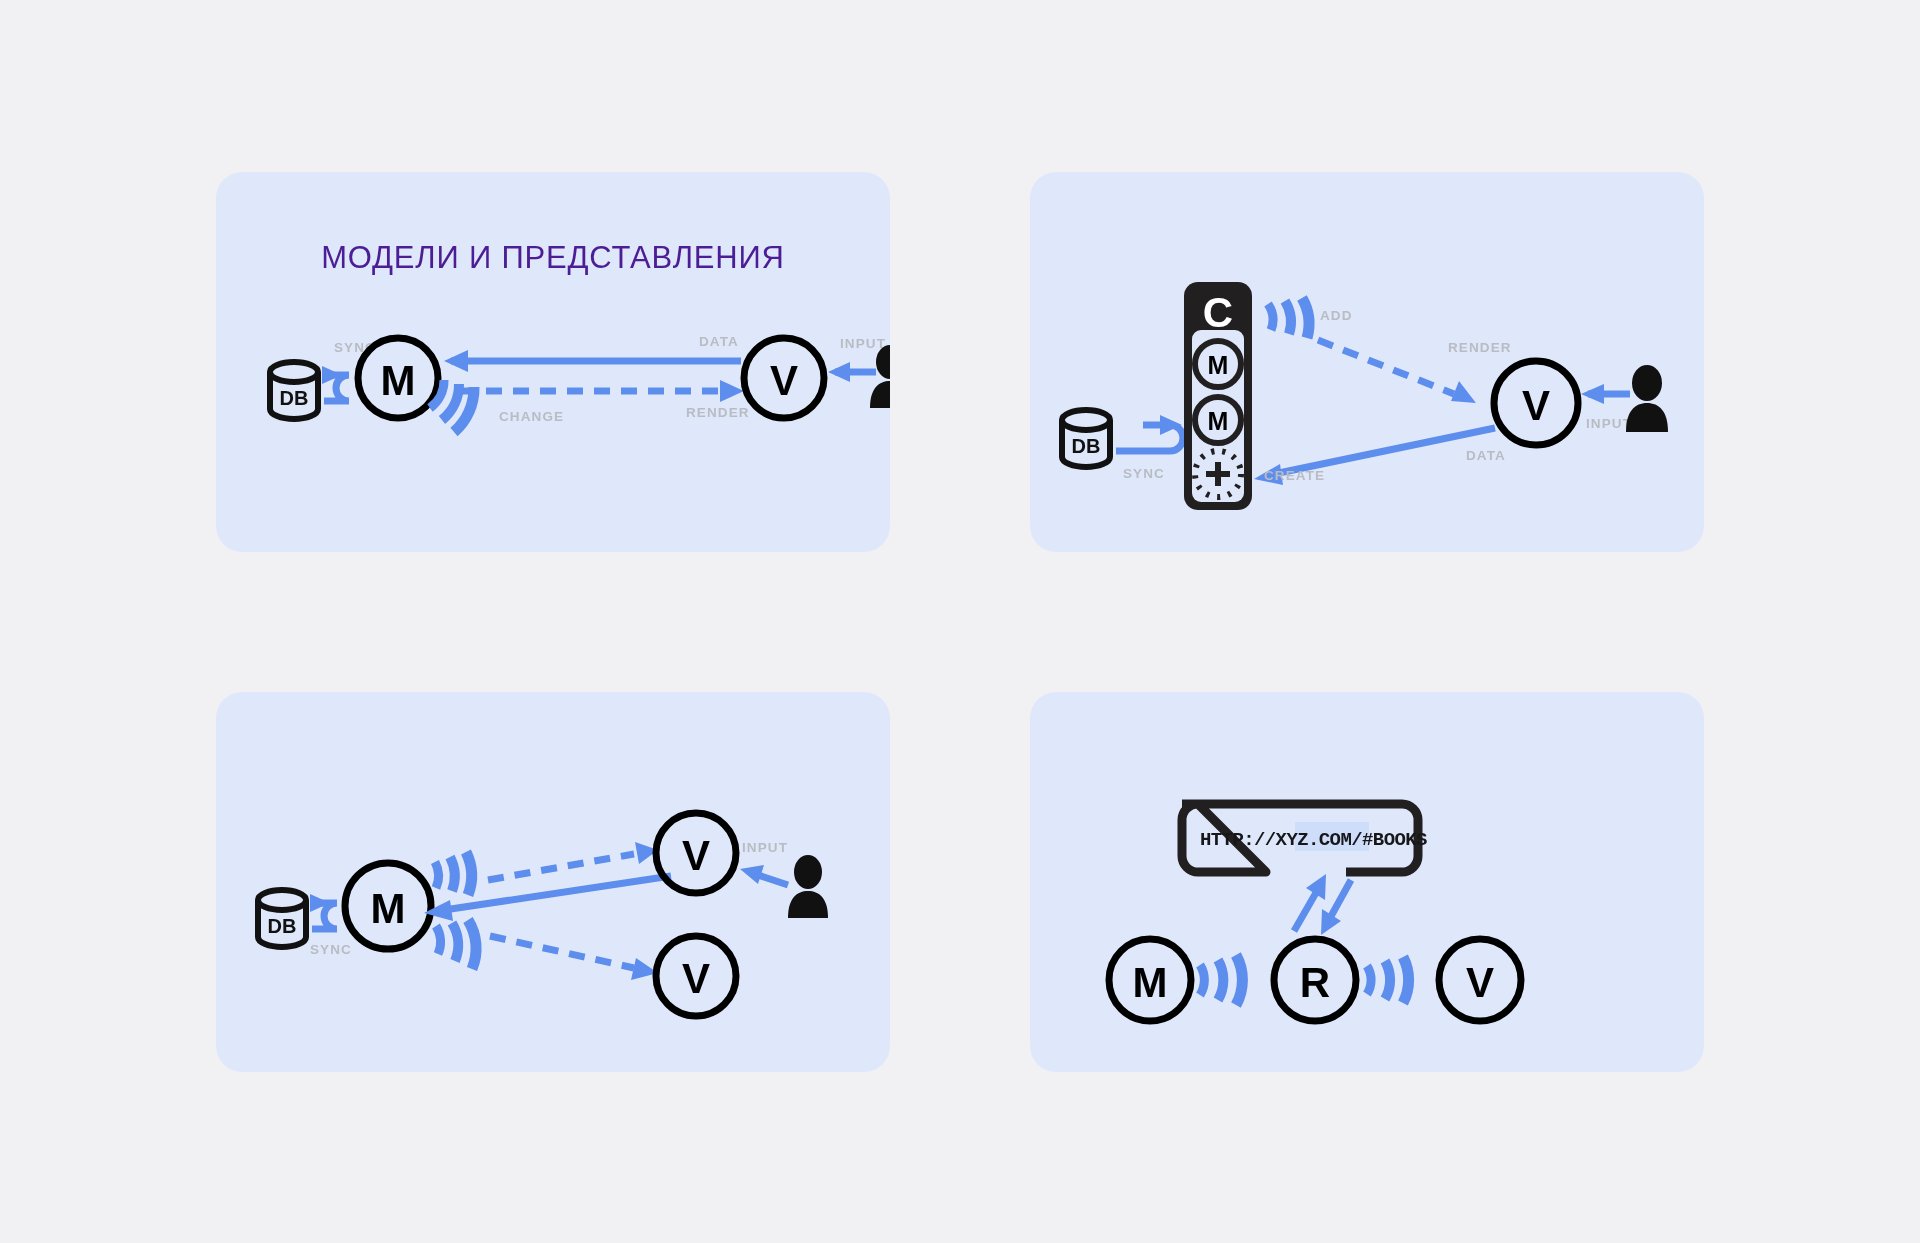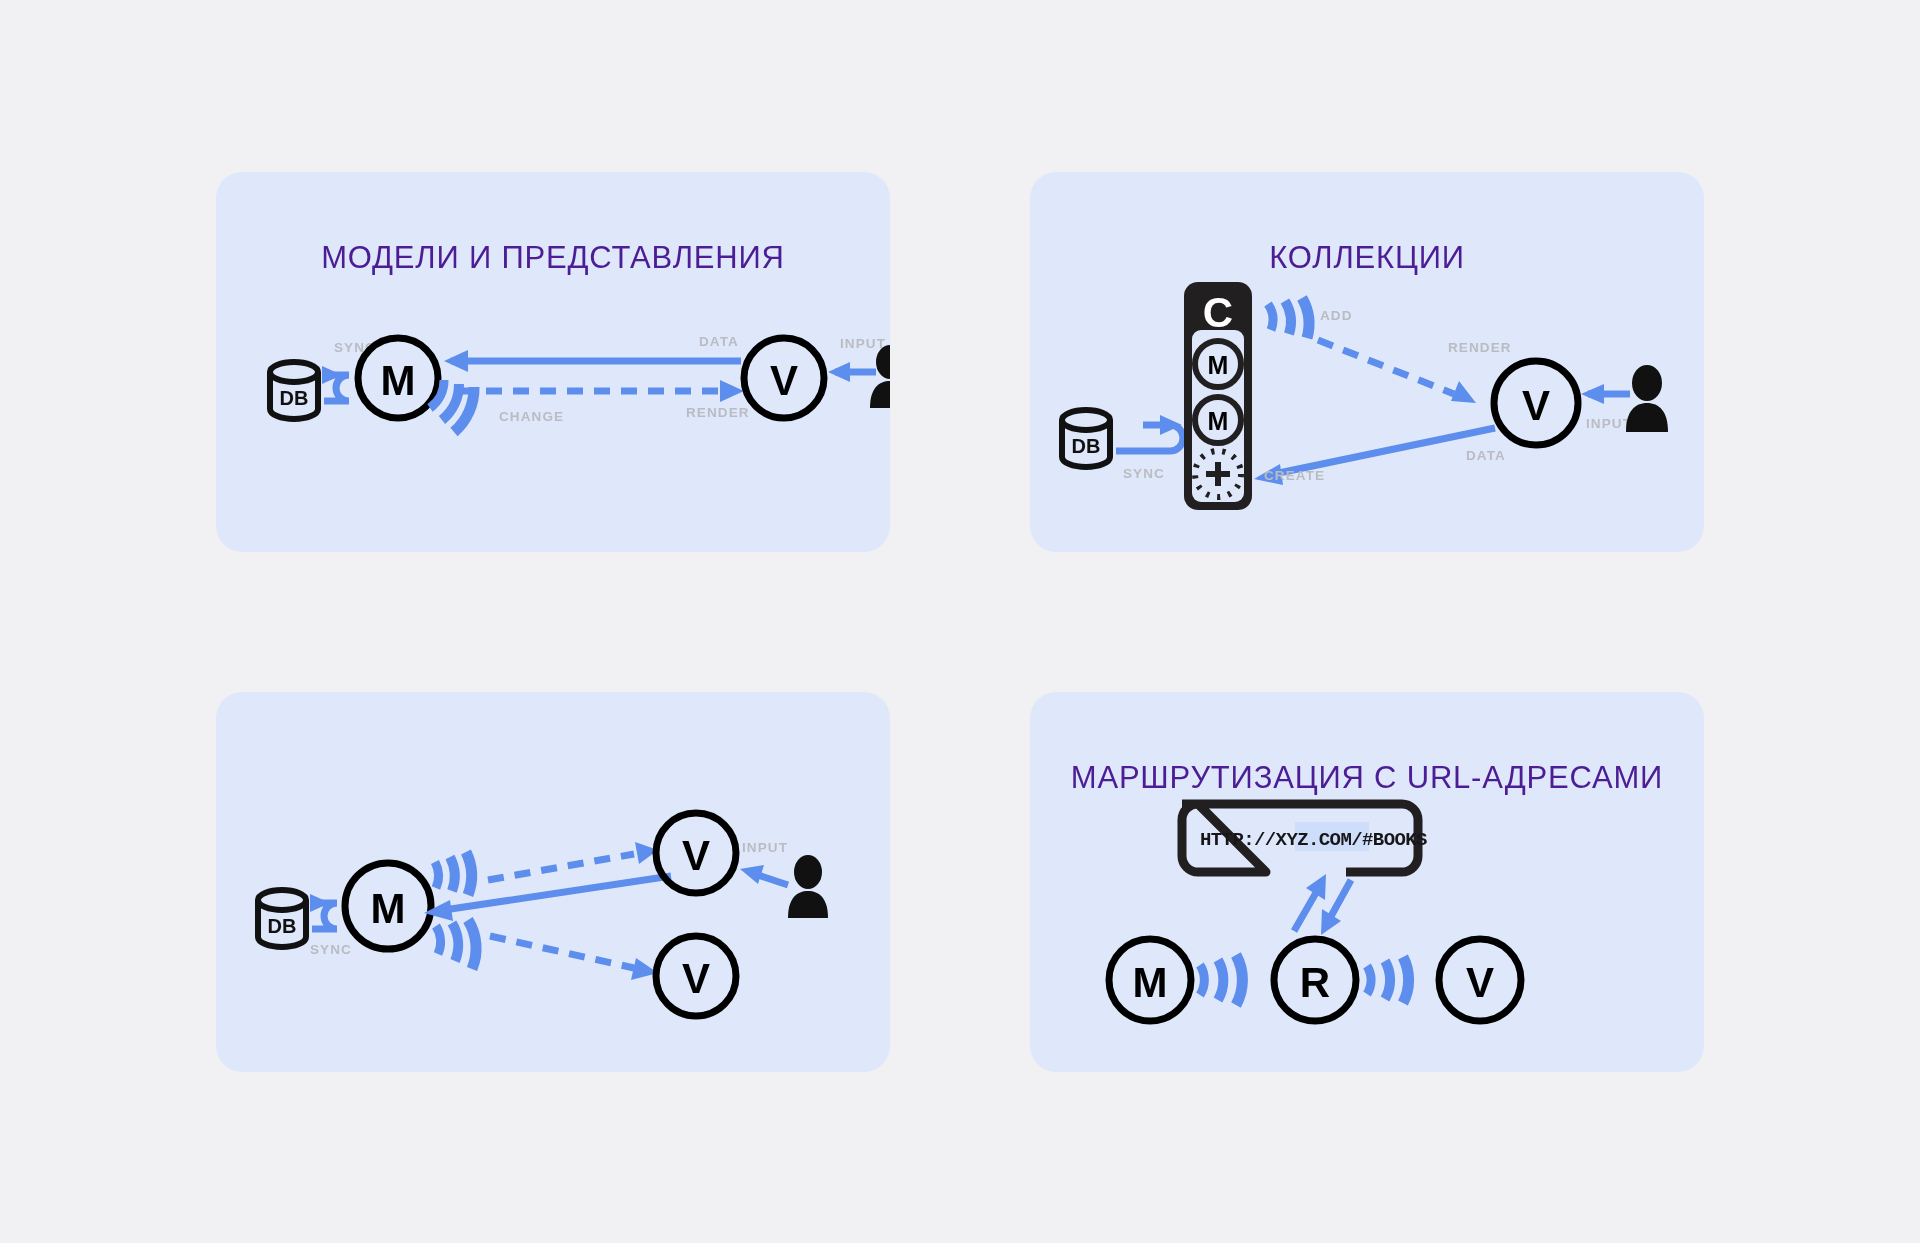--- a/index.html
+++ b/index.html
@@ -148,21 +148,20 @@
 
           <g transform="translate(654,78)">
             <ellipse cx="20" cy="16" rx="14" ry="17" fill="#111"></ellipse>
             <path d="M0 62 C0 42 9 35 20 35 C31 35 40 42 40 62 Z" fill="#111"></path>
           </g>
         </svg>
       </div>
     </div>
 
     <div class="card">
-      <div class="card-title">КОЛЛЕКЦИИ</div>
       <div class="card-figure">
         <svg width="674" height="284" viewBox="0 0 674 284" xmlns="http://www.w3.org/2000/svg">
 
           <g transform="translate(30,140)">
             <ellipse cx="26" cy="12" rx="24" ry="10" fill="none" stroke="#111" stroke-width="6"></ellipse>
             <path d="M2 12 L2 49 A24 10 0 0 0 50 49 L50 12" fill="none" stroke="#111" stroke-width="6"></path>
             <text class="db-letter" x="26" y="38">DB</text>
           </g>
 
           <g>
@@ -294,21 +293,20 @@
 
           <g transform="translate(572,68)">
             <ellipse cx="20" cy="16" rx="14" ry="17" fill="#111"></ellipse>
             <path d="M0 62 C0 42 9 35 20 35 C31 35 40 42 40 62 Z" fill="#111"></path>
           </g>
         </svg>
       </div>
     </div>
 
     <div class="card">
-      <div class="card-title">МАРШРУТИЗАЦИЯ С URL-АДРЕСАМИ</div>
       <div class="card-figure">
         <svg width="674" height="284" viewBox="0 0 674 284" xmlns="http://www.w3.org/2000/svg">
 
           <g>
             <path d="M152 16 H372 A16 16 0 0 1 388 32 V68 A16 16 0 0 1 372 84 H316 M236 84 H168 A16 16 0 0 1 152 68 V32 A16 16 0 0 1 168 16 Z" fill="none" stroke="#221f20" stroke-width="9" stroke-linecap="butt" stroke-linejoin="round"></path>
             <rect x="265" y="34" width="74" height="29" fill="#cdddfa"></rect>
             <text class="urltext" x="170" y="57">HTTP://XYZ.COM/#BOOKS</text>
           </g>
 
           <g>

